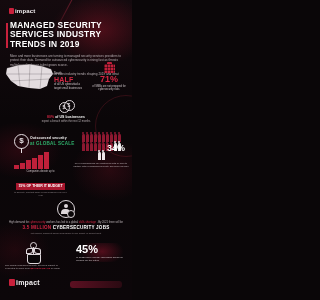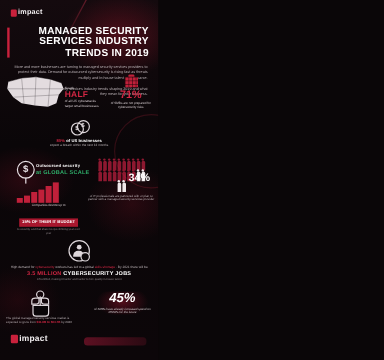--- a/index.html
+++ b/index.html
@@ -18,21 +18,21 @@
   .page:after{content:"";position:absolute;left:95px;top:95px;width:60px;height:60px;
       border:1px solid rgba(190,40,65,.22);border-radius:50%;}
 
   
   .logo{display:flex;align-items:center;gap:1px;}
   .logo .mark{width:5px;height:6px;background:#c9213c;border-radius:1px;}
   .logo .word{font-size:6px;font-weight:700;letter-spacing:.2px;color:#f2eef0;}
   .logo-top{position:absolute;left:9px;top:8px;}
 
   
-  .hdr{position:absolute;left:0;top:21px;width:132px;text-align:right;}
+  .hdr{position:absolute;left:0;top:21px;width:132px;}
   .hdr-bar{position:absolute;left:6px;top:2px;width:2px;height:25px;background:#c9213c;}
   .title{margin:0 8px 0 10px;font-size:8.4px;line-height:9.4px;font-weight:800;
          letter-spacing:.25px;color:#fff;text-transform:uppercase;}
   .intro{margin:5px 9px 0 10px;font-size:3.1px;line-height:4.2px;color:#b9b0b4;}
 
   
   .sec-map{position:absolute;left:0;top:58px;width:132px;height:40px;}
   .map{position:absolute;left:4px;top:2px;}
   .map-cap{position:absolute;left:54px;top:14px;width:30px;}
   .map-cap .l1{font-size:2.7px;color:#cfc6ca;line-height:3.4px;}
@@ -104,22 +104,22 @@
   .plant .pot{position:absolute;left:4px;top:14px;width:12px;height:8px;background:#0a0608;
      border:1px solid #ddd6da;border-radius:0 0 3px 3px;}
   .plant .stem{position:absolute;left:9.5px;top:7px;width:1px;height:8px;background:#ddd6da;}
   .plant .leaf{position:absolute;width:5px;height:3.5px;border:1px solid #ddd6da;border-radius:50% 0 50% 0;}
   .plant .lf1{left:3px;top:8px;}
   .plant .lf2{left:11px;top:8px;border-radius:0 50% 0 50%;}
   .plant .bud{position:absolute;left:7px;top:2px;width:5px;height:5px;border:1px solid #ddd6da;border-radius:50%;}
   .plant-cap{position:absolute;left:5px;top:24px;width:56px;font-size:2.5px;line-height:3.3px;color:#b5acb0;}
   .plant-cap .r{color:#d42744;font-weight:700;}
 
-  .stat45{position:absolute;left:76px;top:3px;width:52px;text-align:center;
-     background:radial-gradient(ellipse 30px 18px at 50% 45%, rgba(140,20,42,.55), transparent 72%);font-style:italic;}
+  .stat45{position:absolute;left:76px;top:3px;width:52px;text-align:left;
+     background:radial-gradient(ellipse 30px 18px at 50% 45%, rgba(140,20,42,.55), transparent 72%);}
   .stat45 .num{font-size:11px;font-weight:800;color:#fff;line-height:12px;}
   .stat45 .cap{font-size:2.5px;line-height:3.2px;color:#cdc4c8;margin-top:1px;}
 
   .logo-bot{position:absolute;left:9px;top:279px;}
   .logo-bot .mark{width:6px;height:7px;}
   .logo-bot .word{font-size:7px;}
   .foot-bar{position:absolute;left:70px;top:281px;width:52px;height:7px;border-radius:3px;
      background:linear-gradient(90deg,#5d1022,#2a0a12);}
 </style>
 </head>

